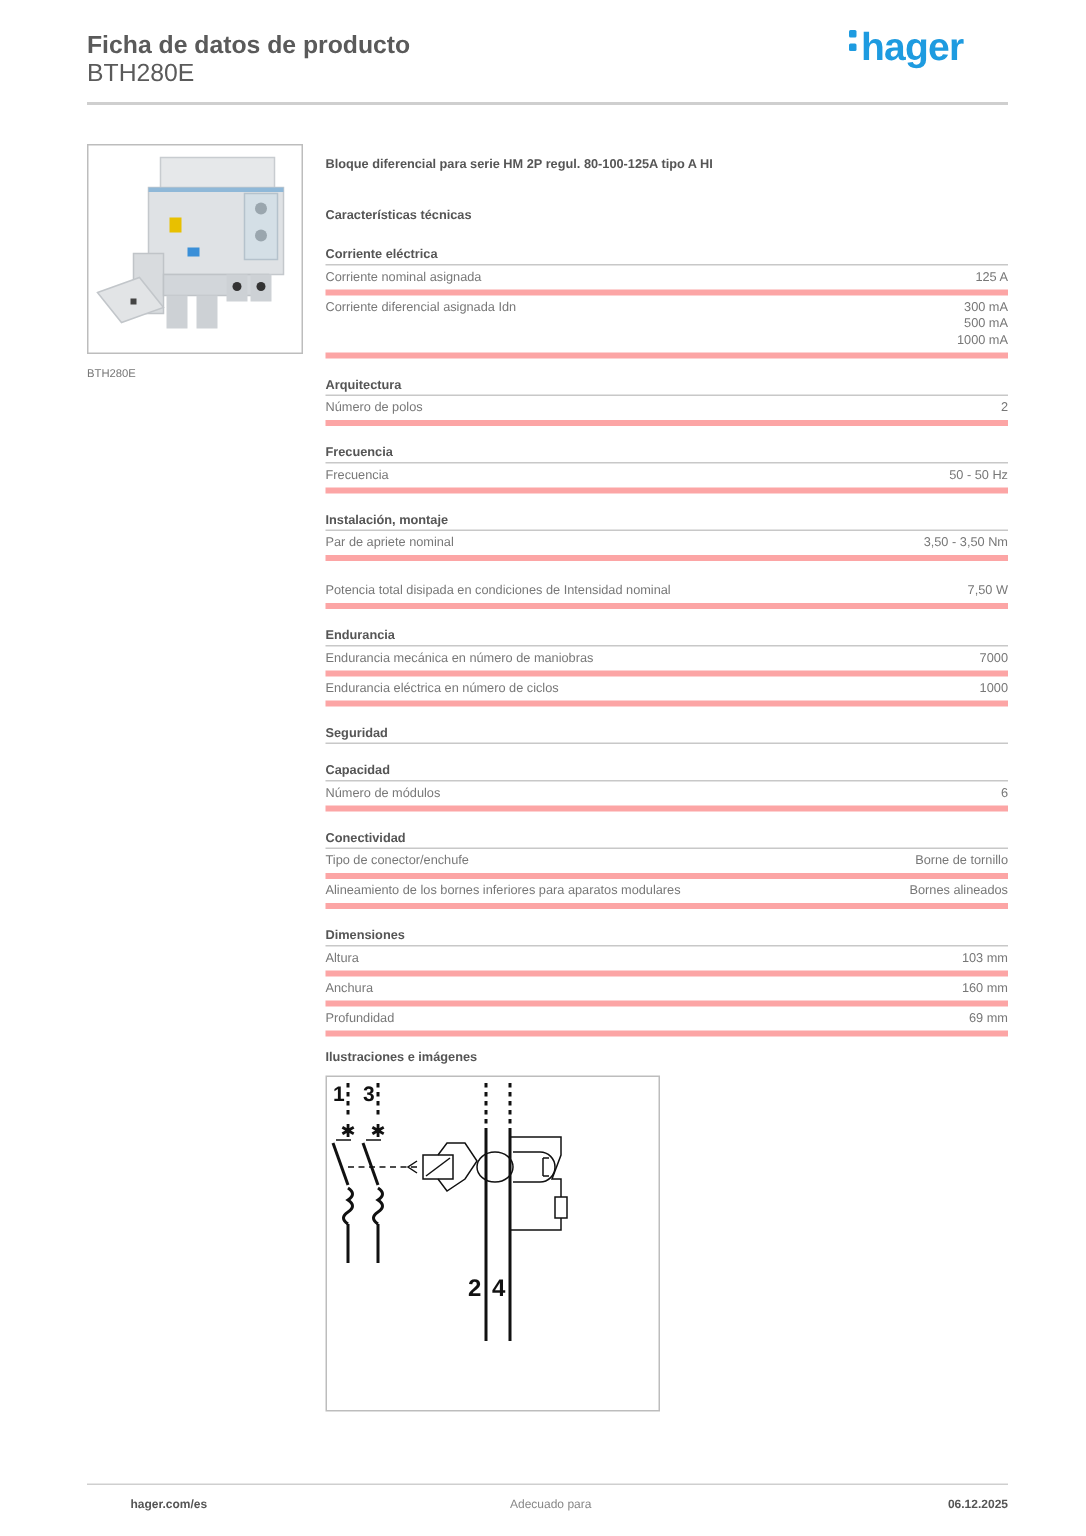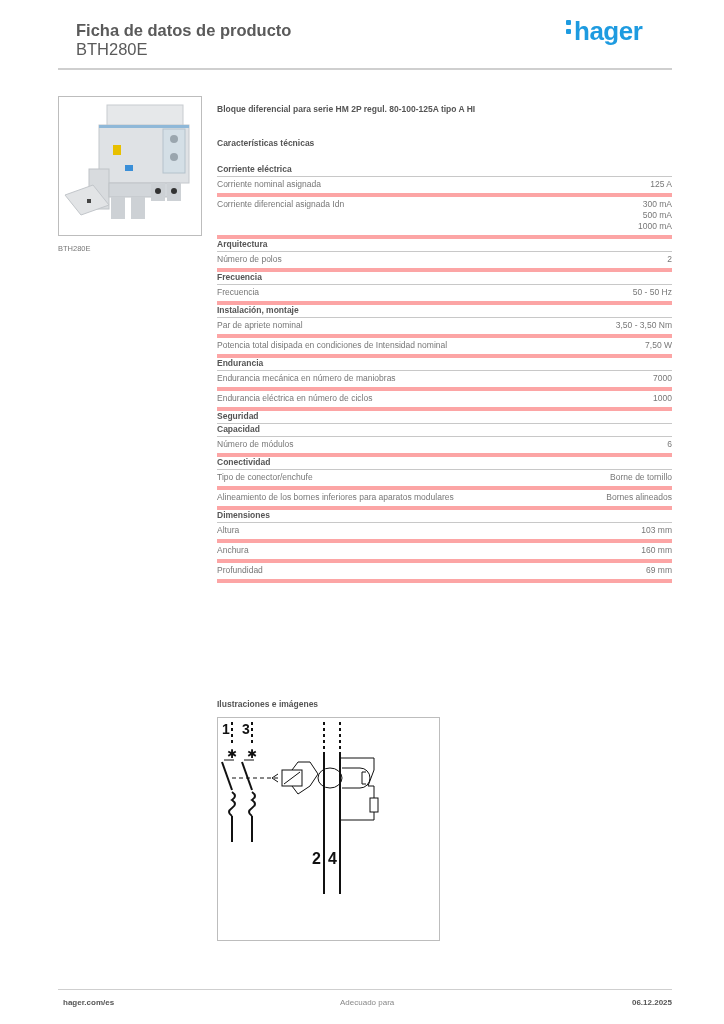--- a/index.html
+++ b/index.html
@@ -1,44 +1,44 @@
 <!DOCTYPE html>
 <html><head>
 <meta charset="utf-8">
 <style>
   html, body { margin:0; padding:0; background:#ffffff; }
   body { width:724px; height:1024px; position:relative; overflow:hidden;
          font-family:"Liberation Sans", sans-serif; color:#555; }
-  .header { position:absolute; left:76px; top:20px; }
+  .header { position:absolute; left:58px; top:20px; }
   .doc-title { font-size:16.5px; font-weight:bold; color:#5a5a5a; line-height:20px; }
   .doc-sub { font-size:16.5px; color:#5a5a5a; line-height:18px; }
   .logo { position:absolute; left:566px; top:16px; font-size:26px; font-weight:bold;
           color:#1e9be0; letter-spacing:-0.5px; }
   .logo .colon { display:inline-block; width:6px; margin-right:2px; position:relative; top:-2px; }
   .logo .colon i { display:block; width:5px; height:5px; background:#1e9be0; border-radius:1px; margin:4px 0; }
   .hr-top { position:absolute; left:58px; top:68px; width:614px; height:2px; background:#cfcfcf; }
 
   .imgbox { position:absolute; left:58px; top:96px; width:142px; height:138px; border:1px solid #bdbdbd; background:#fff; }
   .img-caption { position:absolute; left:58px; top:244px; font-size:7.5px; color:#777; }
 
   .content { position:absolute; left:217px; top:104px; width:455px; }
   .prod-desc { font-size:8.5px; font-weight:bold; color:#555; margin:0 0 24px 0; }
   .section-head { font-size:8.5px; font-weight:bold; color:#555; margin:0 0 16px 0; }
-  .group { }
+  .group { margin-bottom:12px; }
   .group-title { font-size:8.5px; font-weight:bold; color:#555; padding-bottom:2px; border-bottom:1px solid #c8c8c8; }
   .row { display:flex; justify-content:space-between; font-size:8.5px; color:#777;
          border-bottom:4px solid #fca5a5; padding:2px 0 3px 0; line-height:11px; }
   .row .val { text-align:right; white-space:pre-line; }
 
   .illus-title { position:absolute; left:217px; top:699px; font-size:8.5px; font-weight:bold; color:#555; }
   .illus-box { position:absolute; left:217px; top:717px; width:221px; height:222px; border:1px solid #bdbdbd; background:#fff; }
 
   .hr-bot { position:absolute; left:58px; top:989px; width:614px; height:1px; background:#cfcfcf; }
   .footer { position:absolute; top:998px; font-size:8px; }
-  .f-left { left:50px; font-weight:bold; color:#555;padding-left:13px; }
+  .f-left { left:74px; font-weight:bold; color:#555;padding-left:13px; }
   .f-mid { left:340px; color:#888; }
   .f-right { right:52px; font-weight:bold; color:#555; }
 </style>
 </head>
 <body>
 
 <div class="header">
   <div class="doc-title">Ficha de datos de producto</div>
   <div class="doc-sub">BTH280E</div>
 </div>

